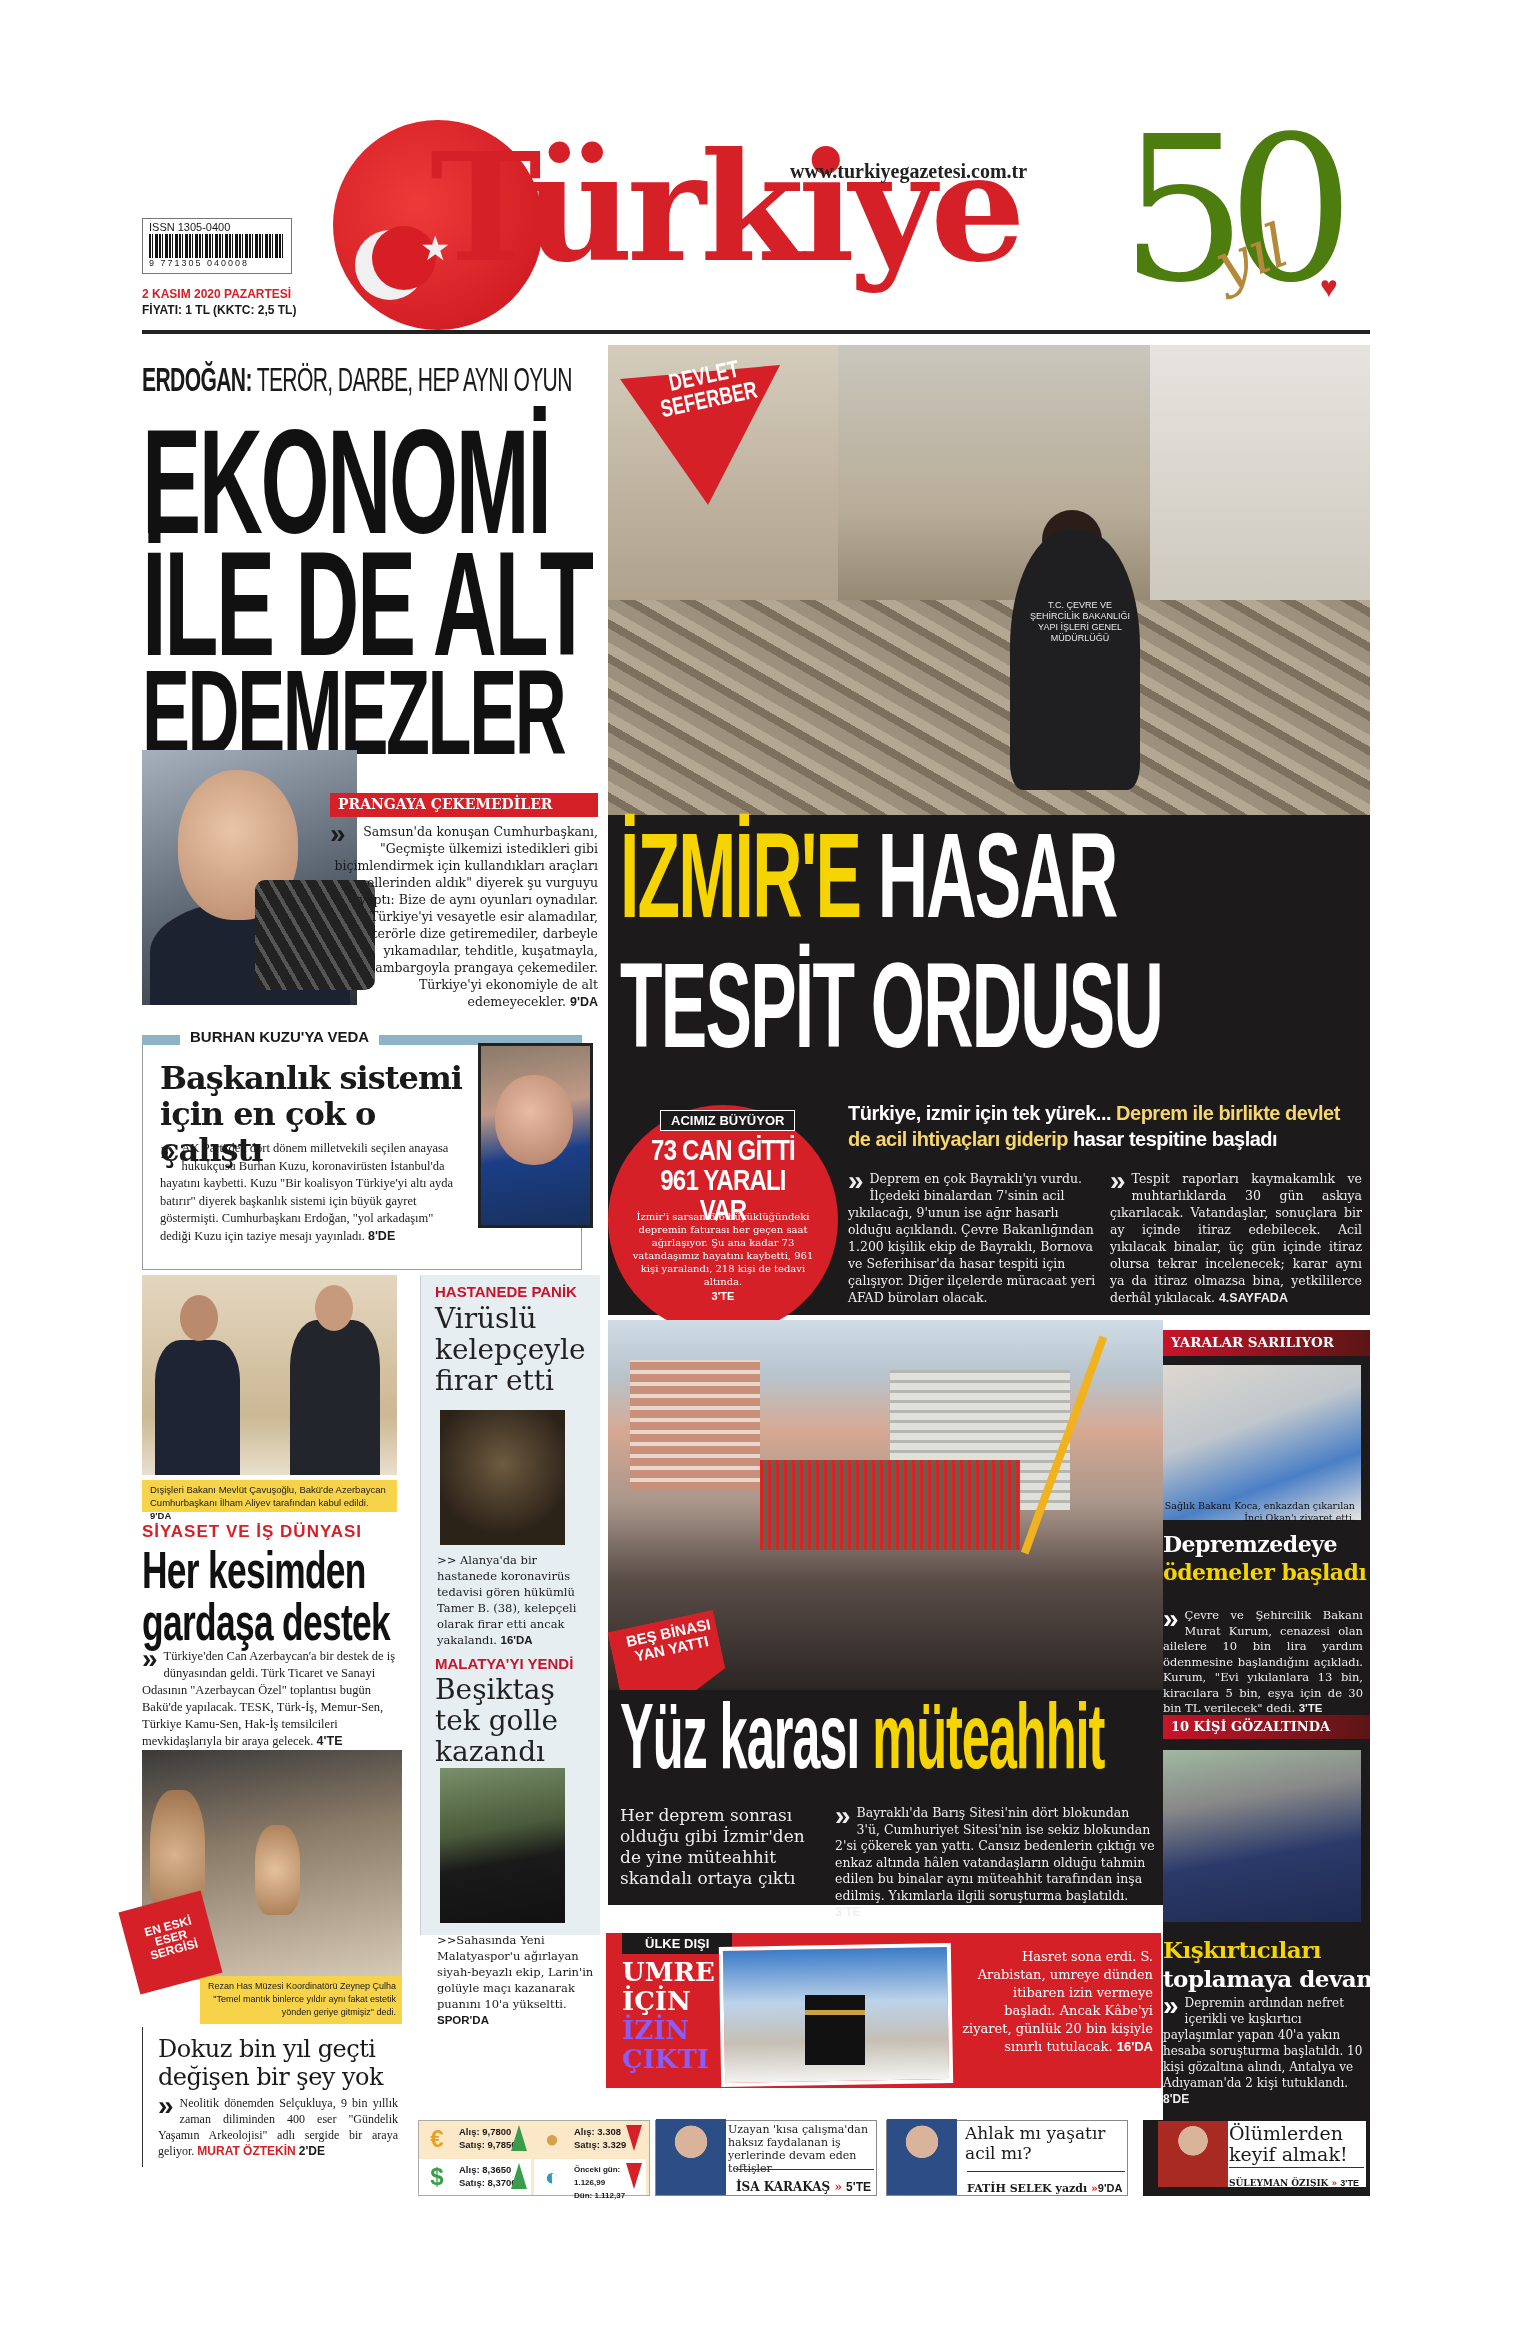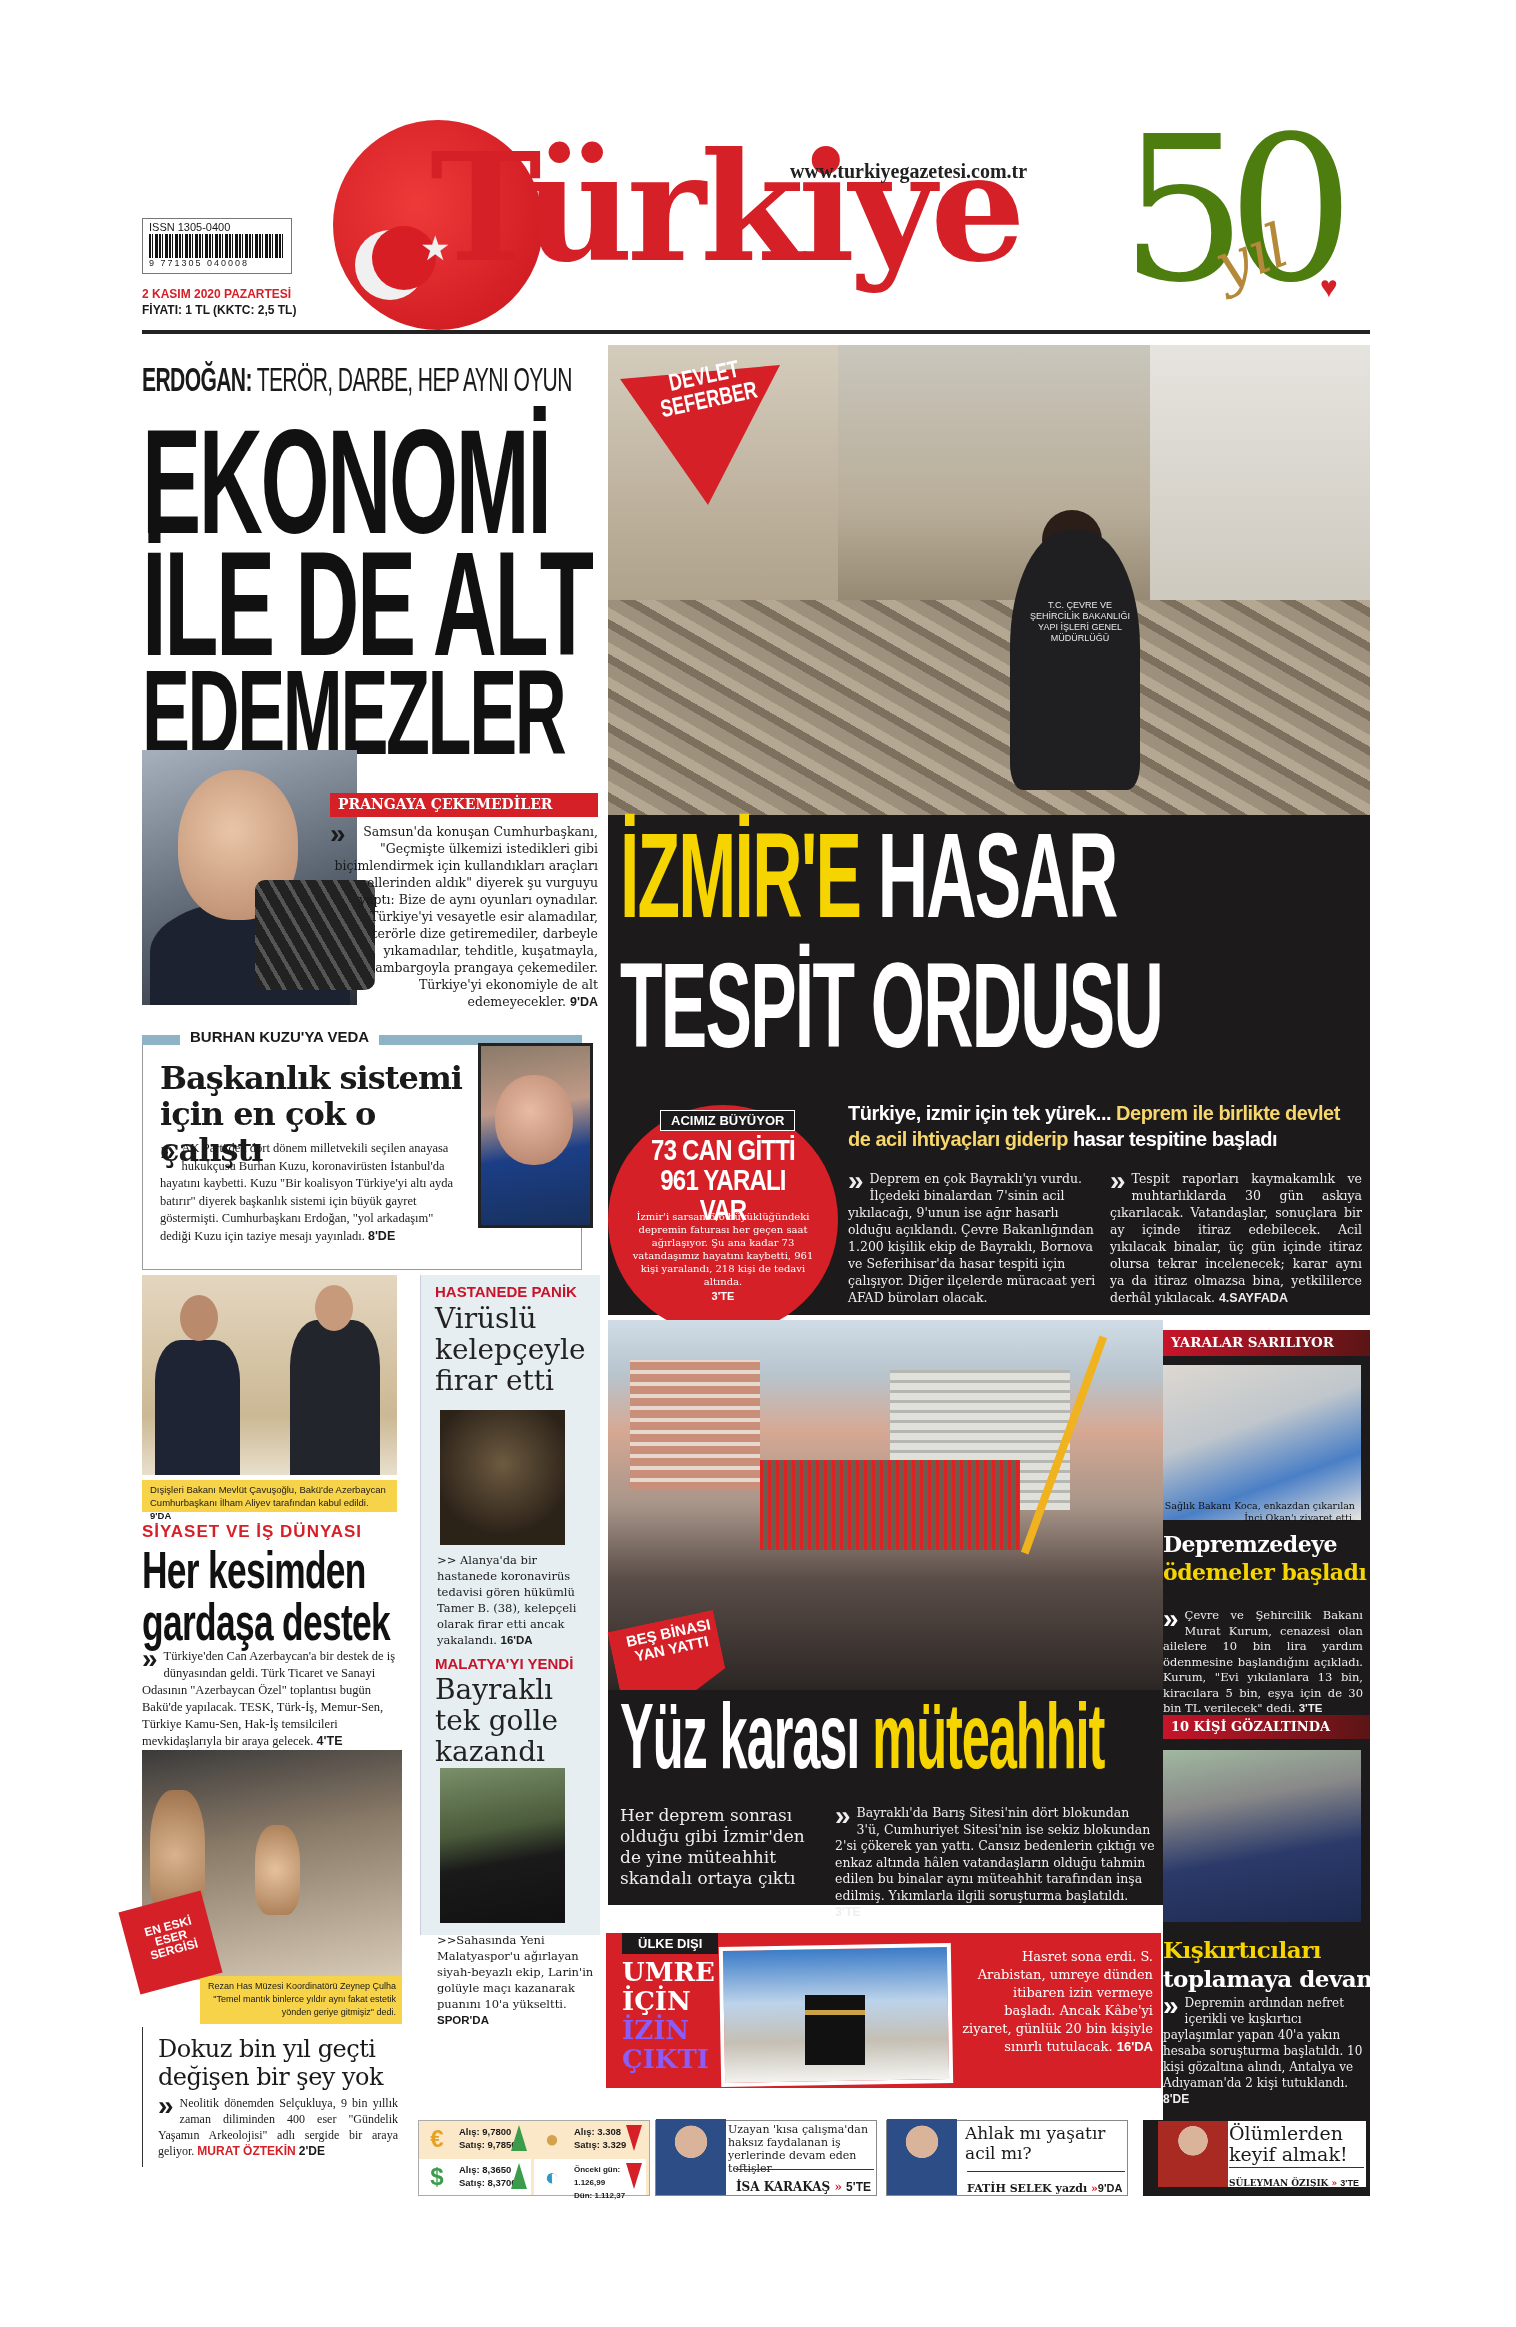--- a/index.html
+++ b/index.html
@@ -100,21 +100,21 @@
 #crane{left:1060px;top:1330px;width:8px;height:230px;background:#f1b21f;transform:rotate(20deg)}
 #bes-box{left:615px;top:1620px;width:108px;height:85px;background:#d62028;clip-path:polygon(0 0,100% 0,100% 70%,50% 100%,0 70%);transform:rotate(-12deg)}
 #bes-text{left:625px;top:1625px;width:90px;color:#fff;font-family:"Liberation Sans",sans-serif;font-weight:bold;font-size:15px;line-height:16px;text-align:center;transform:rotate(-12deg)}
 #black-yuz{left:608px;top:1690px;width:555px;height:215px;background:#1c1a1a}
 #yuz-title{left:620px;top:1690px;font-size:92px;line-height:92px;transform:scaleX(0.55);white-space:nowrap;color:#fff;letter-spacing:-2px}
 #yuz-title .y{color:#f5d400}
 #yuz-deck{left:620px;top:1805px;width:200px;color:#eee;font-family:"DejaVu Serif",serif;font-size:17px;line-height:21px;text-align:left}
 #yuz-body{left:835px;top:1805px;width:320px;color:#eee;font-size:12.5px;line-height:16.5px}
 
 #umre-box{left:606px;top:1933px;width:555px;height:155px;background:#d62028}
-#umre-kick{left:622px;top:1933px;background:#1c1a1a;color:#fff;font-family:"Liberation Sans",sans-serif;font-weight:bold;font-size:13px;padding:3px 16px}
+#umre-kick{left:622px;top:1933px;background:#1c1a1a;color:#fff;font-family:"Liberation Sans",sans-serif;font-weight:bold;font-size:13px;padding:3px 23px}
 #umre-title{left:622px;top:1958px;font-family:"DejaVu Serif",serif;font-weight:bold;font-size:26px;line-height:29px;color:#fff}
 #umre-title .y{color:#8b5cf6}
 #umre-photo{left:720px;top:1945px;width:232px;height:140px;border:4px solid #fff;background:linear-gradient(180deg,#3c7cc8 0%,#bcd3ea 40%,#c5bfb4 70%,#f3f3f0 100%);transform:rotate(-1deg)}
 #kaaba{left:805px;top:1995px;width:60px;height:70px;background:#111;border-top:6px solid #111}
 #kaaba-band{left:805px;top:2010px;width:60px;height:5px;background:#c8a245}
 #umre-body{left:958px;top:1948px;width:195px;font-size:13px;line-height:18px;text-align:right;color:#fff}
 
 #yaralar-bar{left:1163px;top:1330px;width:207px;height:26px;background:linear-gradient(90deg,#c8142a,#5a1515);color:#fff;font-family:"DejaVu Serif",serif;font-weight:bold;font-size:13.5px;padding:4px 8px}
 #rightblack{left:1163px;top:1356px;width:207px;height:795px;background:#1c1a1a}
 #hosp-photo{left:1163px;top:1365px;width:198px;height:155px;background:linear-gradient(160deg,#ddd8d0,#bfc6cc 40%,#4a7fc6 70%,#e8e5e0)}
@@ -211,21 +211,21 @@
 </div>
 
 <div id="side-col" class="abs"></div>
 <div class="abs red-kick" style="left:435px;top:1283px">HASTANEDE PANİK</div>
 <div class="abs side-title" style="left:435px;top:1303px;width:160px">Virüslü kelepçeyle firar etti</div>
 <div id="virus-photo" class="abs photo"></div>
 <div class="abs side-body" style="left:437px;top:1552px;width:160px">
   <span>&gt;&gt; Alanya'da bir hastanede koronavirüs tedavisi gören hükümlü Tamer B. (38), kelepçeli olarak firar etti ancak yakalandı.</span> <b class="ref">16'DA</b>
 </div>
 <div class="abs red-kick" style="left:435px;top:1655px">MALATYA'YI YENDİ</div>
-<div class="abs side-title" style="left:435px;top:1674px;width:160px">Bayraklı tek golle kazandı</div>
+<div class="abs side-title" style="left:435px;top:1674px;width:160px">Beşiktaş tek golle kazandı</div>
 <div id="bjk-photo" class="abs photo"></div>
 <div class="abs side-body" style="left:437px;top:1932px;width:160px">
   <span>&gt;&gt;Sahasında Yeni Malatyaspor'u ağırlayan siyah-beyazlı ekip, Larin'in golüyle maçı kazanarak puanını 10'a yükseltti.</span> <b class="ref">SPOR'DA</b>
 </div>
 
 <div id="sergi-photo" class="abs photo"></div>
 <div id="jug1" class="abs"></div>
 <div id="jug2" class="abs"></div>
 <div id="sergi-caption" class="abs">Rezan Has Müzesi Koordinatörü Zeynep Çulha "Temel mantık binlerce yıldır aynı fakat estetik yönden geriye gitmişiz" dedi.</div>
 <div id="starburst" class="abs"></div>

